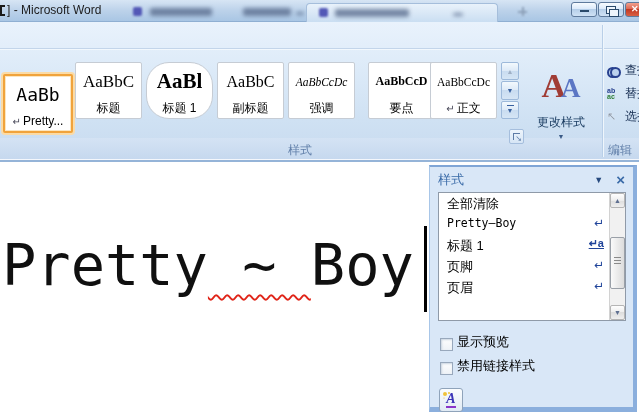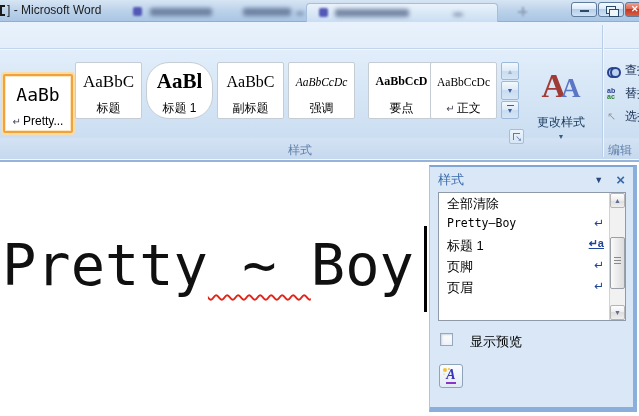--- a/index.html
+++ b/index.html
@@ -117,21 +117,21 @@
 
   .vsb { position:absolute; right:0; top:0; bottom:0; width:16px; background:#f1f1f1; border-left:1px solid #d2d2d2; }
   .vsb-btn { position:absolute; left:0; right:0; height:15px; border:1px solid #b5b5b5; border-radius:2px;
     background:linear-gradient(#fefefe,#ededed 50%,#dddddd 50%,#efefef); display:flex; align-items:center; justify-content:center;
     font-size:7px; color:#5e6f90; }
   .vsb-up { top:0; } .vsb-down { bottom:0; }
   .vsb-thumb { position:absolute; left:0; right:0; top:44px; height:52px; border:1px solid #9aa0a8; border-radius:2px;
     background:linear-gradient(90deg,#fafafa,#dcdcdc); }
   .vsb-grip { position:absolute; left:3px; right:3px; top:22px; height:1px; background:#8a8a8a; box-shadow:0 3px 0 #8a8a8a, 0 -3px 0 #8a8a8a; }
 
-  .chk-row { display:flex; align-items:flex-start; gap:17px; margin:12px 0 0 10px; font-size:13px; color:#000; }
+  .chk-row { display:flex; align-items:flex-end; gap:4px; margin:12px 0 0 10px; font-size:13px; color:#000; }
   .chk-row + .chk-row { margin-top:6px; }
   .chk-box { width:13px; height:13px; flex:none; background:linear-gradient(#fdfdfd,#eef2f7); border:1px solid #98a8bc;
     box-shadow:inset 1px 1px 2px #c9d4e0; }
   .newstyle-btn { position:relative; margin:13px 0 0 9px; width:24px; height:24px; border:1px solid #8fa3ba; border-radius:3px;
     background:linear-gradient(#fbfdfe,#e0eaf4); display:flex; align-items:center; justify-content:center; }
   .ns-a { font-family:"Liberation Serif",serif; font-weight:bold; font-style:italic; font-size:14px; color:#3b34b8;
     border-bottom:2px solid #8a35c8; line-height:1.05; }
   .ns-s1 { position:absolute; left:3px; top:3px; width:4px; height:4px; border-radius:50%; background:#f0c23a;
     box-shadow:4px -1px 0 -1px #f0c23a, -1px 4px 0 -1.5px #e8a02a; }
 </style>
@@ -303,20 +303,24 @@
         <div class="vsb-btn vsb-down">
           <span>▼</span>
         </div>
       </div>
     </div>
 
     <div class="chk-row">
       <span class="chk-box"></span>
       <span>显示预览</span>
     </div>
+    <div class="chk-row">
+      <span class="chk-box"></span>
+      <span>禁用链接样式</span>
+    </div>
 
     <div class="newstyle-btn">
       <span class="ns-s1"></span>
       <span class="ns-a">A</span>
     </div>
   </div>
 
 </div>
 
 </body></html>

